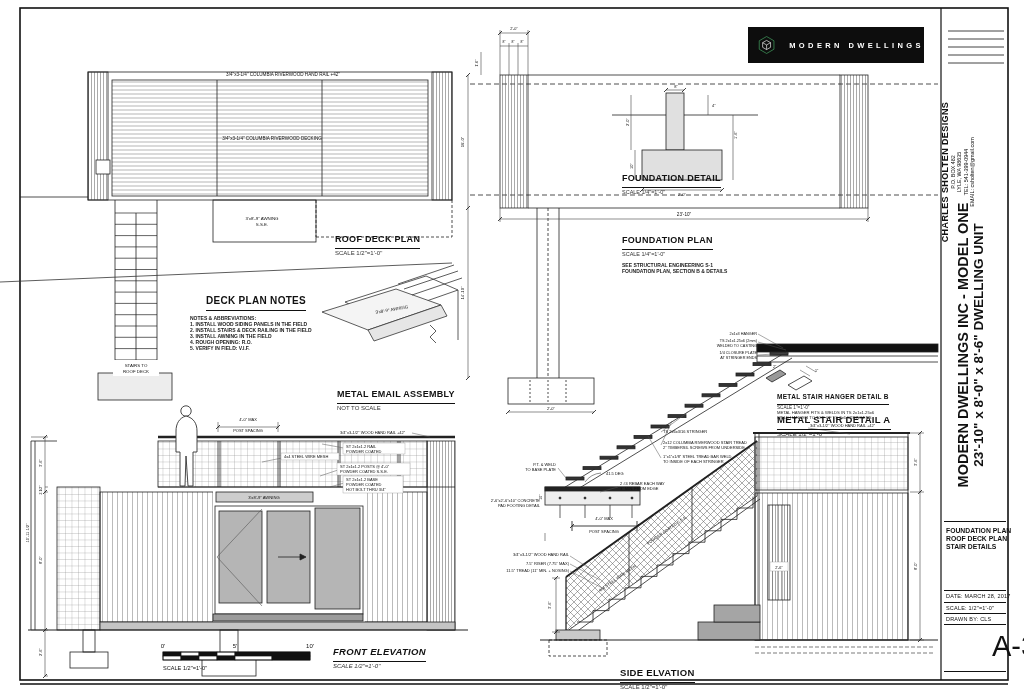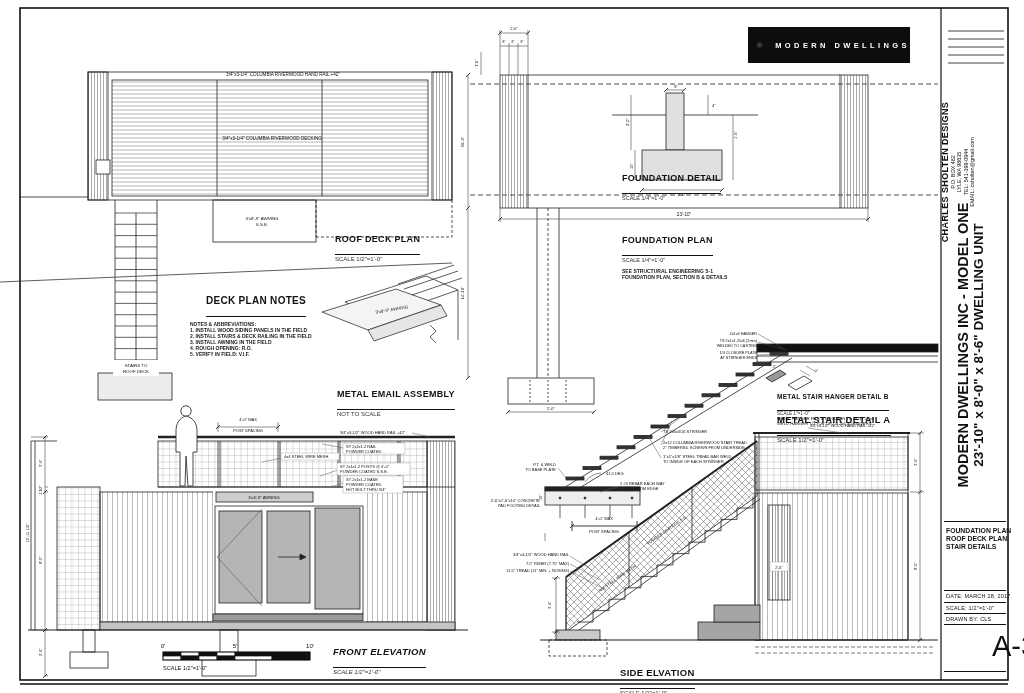--- a/index.html
+++ b/index.html
@@ -1,21 +1,21 @@
 <!DOCTYPE html>
 <html><head>
 <meta charset="utf-8">
 <style>
   html,body{margin:0;padding:0;background:#fff;}
   .sheet{position:relative;width:1024px;height:693px;background:#fff;overflow:hidden;
          font-family:"Liberation Sans",sans-serif;color:#111;}
   svg{position:absolute;left:0;top:0;}
   svg text{font-family:"Liberation Sans",sans-serif;fill:#111;}
   .abs{position:absolute;}
-  .dtitle{font-weight:bold;border-bottom:1.2px solid #111;display:inline-block;padding-bottom:10px;letter-spacing:.3px;}
+  .dtitle{font-weight:bold;border-bottom:1.2px solid #111;display:inline-block;padding-bottom:4px;letter-spacing:.3px;}
   .dscale{font-size:6px;color:#333;margin-top:1px;}
   .notes-line{font-size:5px;line-height:6.1px;white-space:nowrap;font-weight:600;color:#222;}
   .logo{background:#0d0d0d;display:flex;align-items:center;}
   .logo-text{color:#fff;font-size:7.5px;letter-spacing:3.4px;font-weight:600;margin-left:12px;white-space:nowrap;}
   .vrot{transform:rotate(-90deg);}
   .hr{background:#111;height:1px;}
   .tb-row{font-size:5.5px;letter-spacing:.2px;white-space:nowrap;}
 </style>
 </head>
 <body>
@@ -369,21 +369,21 @@
         <line x1="592" y1="414" x2="596" y2="410" stroke="#111" stroke-width="0.8"></line>
         <line x1="498" y1="35" x2="502" y2="31" stroke="#111" stroke-width="0.8"></line>
         <line x1="526" y1="35" x2="530" y2="31" stroke="#111" stroke-width="0.8"></line>
         <line x1="664" y1="92" x2="668" y2="88" stroke="#111" stroke-width="0.8"></line>
         <line x1="682" y1="92" x2="686" y2="88" stroke="#111" stroke-width="0.8"></line>
         <line x1="640" y1="192" x2="644" y2="188" stroke="#111" stroke-width="0.8"></line>
         <line x1="720" y1="192" x2="724" y2="188" stroke="#111" stroke-width="0.8"></line>
       </g>
     </svg>
 
-<div class="abs logo" style="left:748px;top:27px;width:162px;height:36px;">
+<div class="abs logo" style="left:748px;top:27px;width:176px;height:36px;">
   <svg width="30" height="30" viewBox="0 0 30 30" style="position:static;margin-left:8px;">
     <polygon points="15,3 25.4,9 25.4,21 15,27 4.6,21 4.6,9" fill="none" stroke="#43a05f" stroke-width="1"></polygon>
     <polygon points="15,8.5 20.6,11.7 20.6,18.3 15,21.5 9.4,18.3 9.4,11.7" fill="none" stroke="#fff" stroke-width="0.9"></polygon>
     <path d="M9.4,11.7 L15,14.9 L20.6,11.7 M15,14.9 V21.5" fill="none" stroke="#fff" stroke-width="0.9"></path>
   </svg>
   <span class="logo-text">MODERN DWELLINGS</span>
 </div>
 
 <div class="abs vrot" style="left:863px;top:144px;width:210px;height:56px;text-align:center;">
   <div style="font-size:9px;font-weight:bold;letter-spacing:.4px;">CHARLES SHOLTEN DESIGNS</div>

